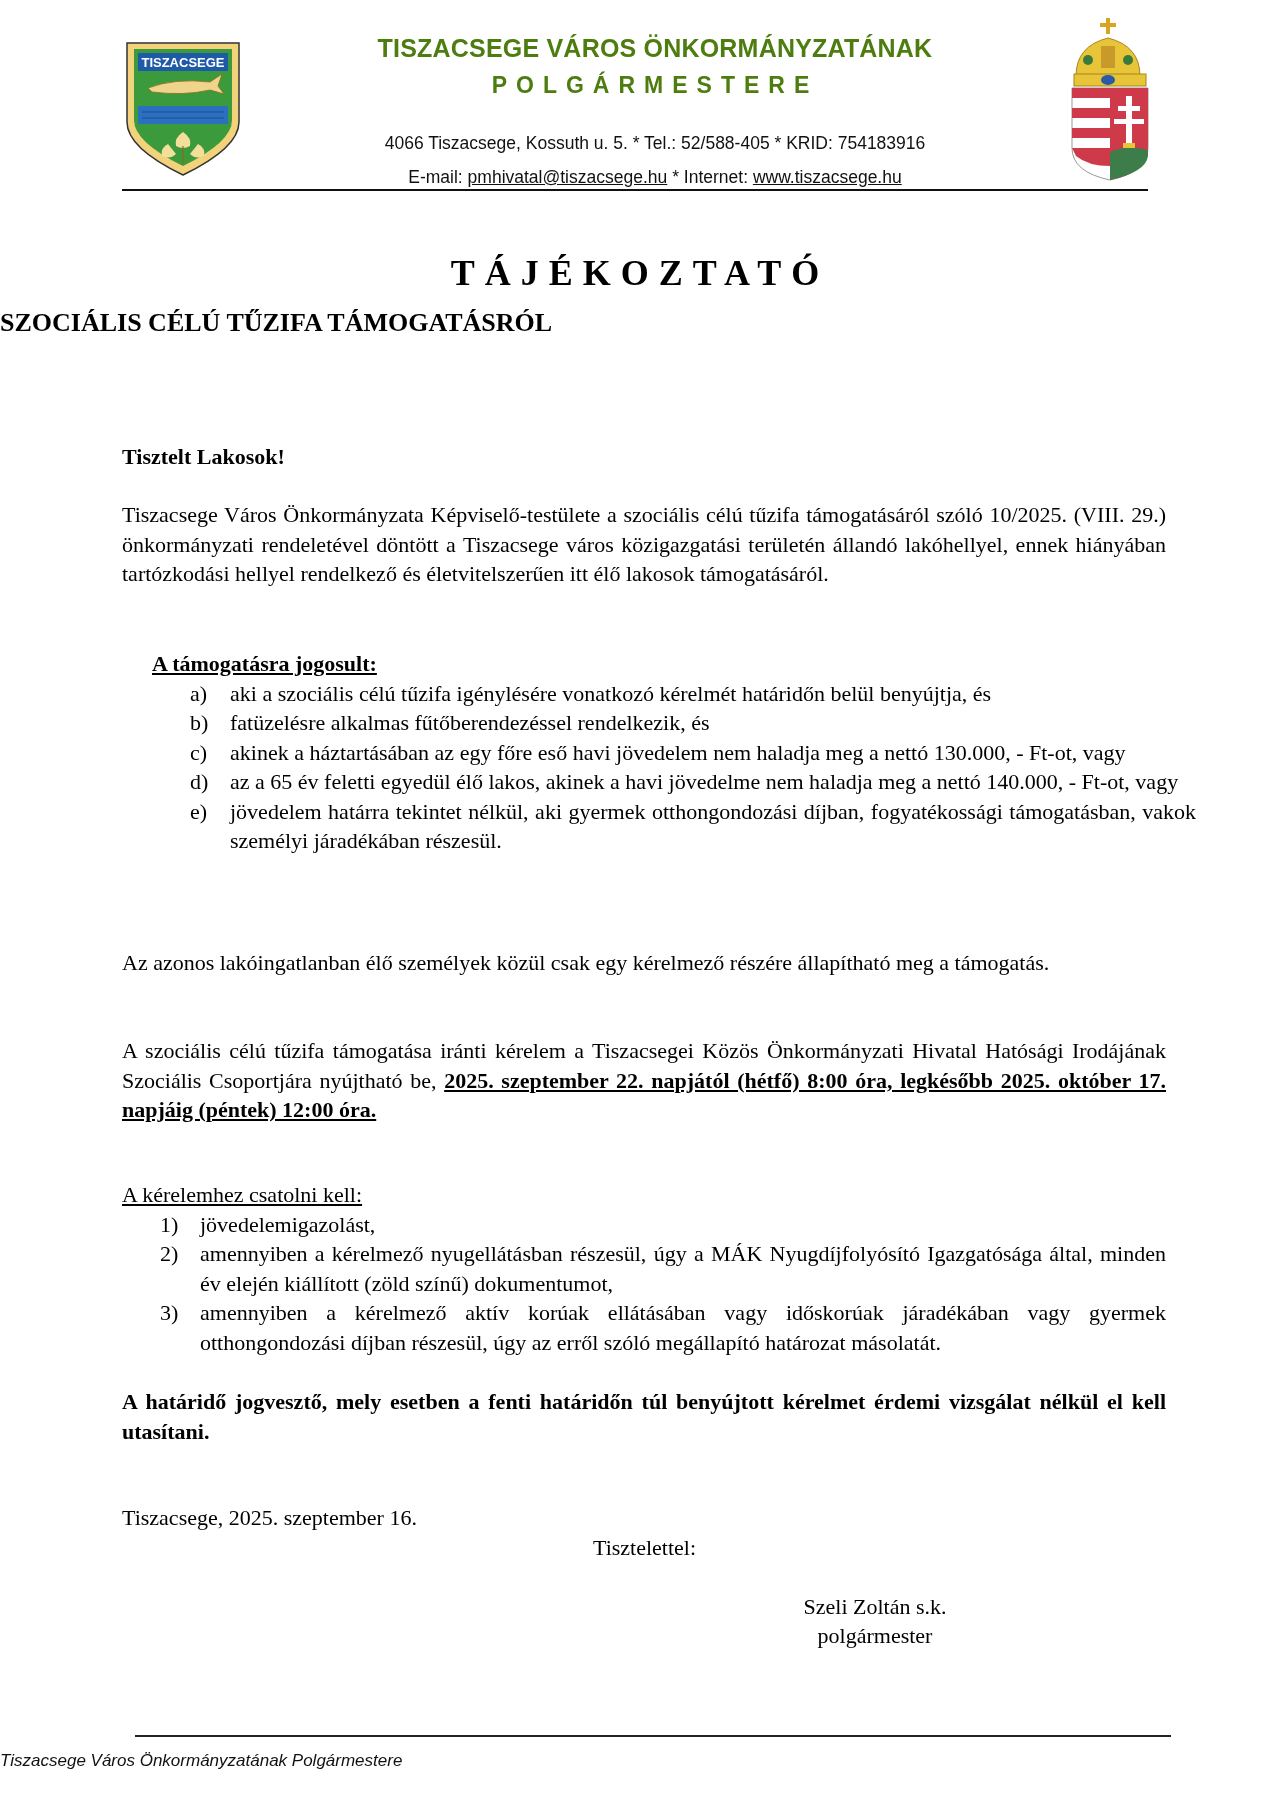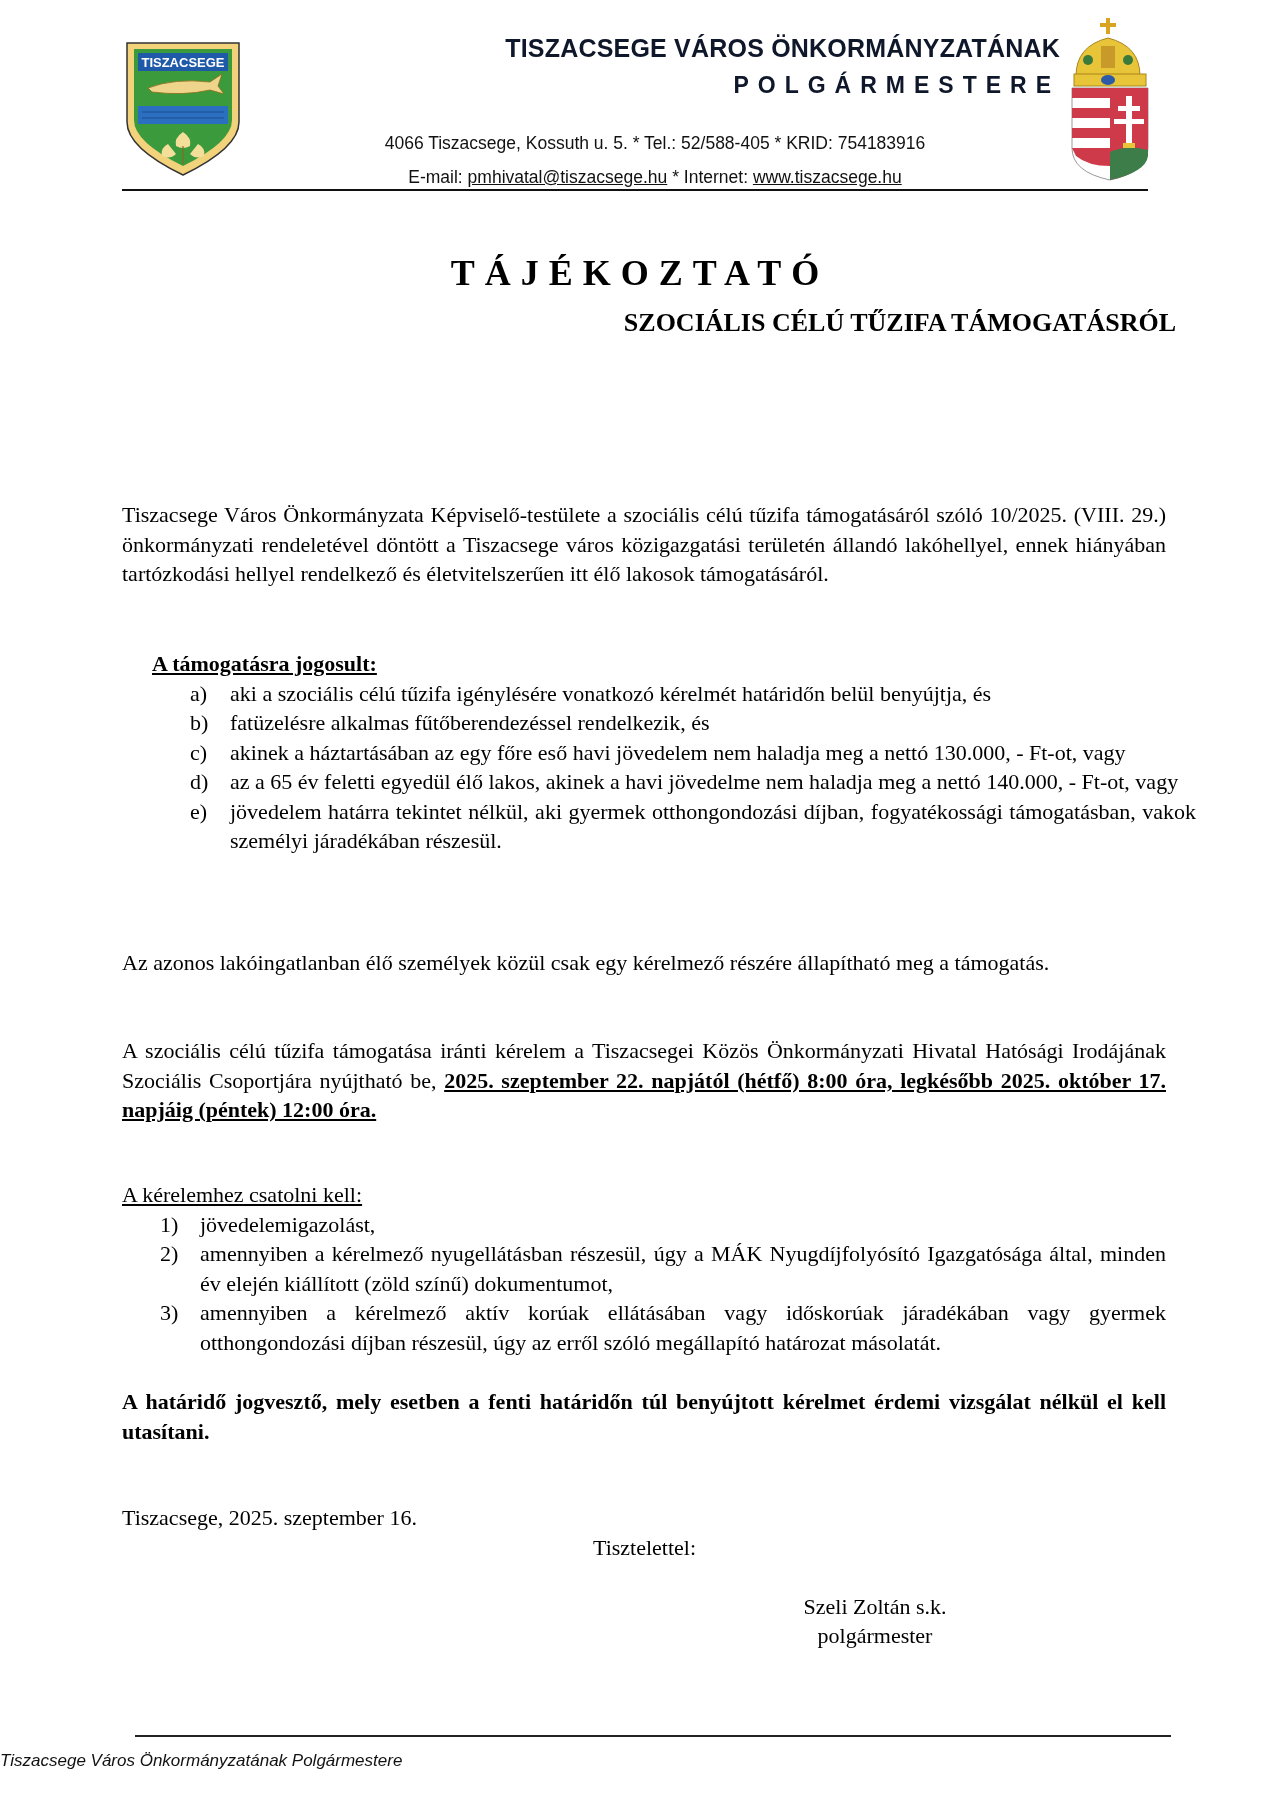--- a/index.html
+++ b/index.html
@@ -2,35 +2,35 @@
 <html><head>
 <meta charset="utf-8">
 <style>
   html, body { margin: 0; padding: 0; background: #ffffff; }
   body { width: 1280px; height: 1810px; position: relative; overflow: hidden; color: #000; }
   .page { position: absolute; left: 0; top: 0; width: 1280px; height: 1810px; }
 
   
   .logo-left { position: absolute; left: 124px; top: 40px; width: 118px; height: 138px; }
   .logo-right { position: absolute; left: 1068px; top: 16px; width: 84px; height: 166px; }
-  .hdr-title { position: absolute; left: 250px; width: 810px; text-align: right;
-    font-family: "Liberation Sans", sans-serif; font-weight: bold; color: #0f172a; }
+  .hdr-title { position: absolute; left: 250px; width: 810px; text-align: center;
+    font-family: "Liberation Sans", sans-serif; font-weight: bold; color: #4d7c0f; }
   .hdr-title.l1 { top: 34px; font-size: 25px; letter-spacing: 0.2px; }
   .hdr-title.l2 { top: 72px; font-size: 23px; letter-spacing: 9px; }
   .hdr-info { position: absolute; left: 250px; width: 810px; text-align: center;
     font-family: "Liberation Sans", sans-serif; font-size: 17.5px; color: #111; }
   .hdr-info.l1 { top: 133px; }
   .hdr-info.l2 { top: 159px; margin-top: 8px; }
   .hdr-info a { color: #111; text-decoration: underline; }
   .hdr-rule { position: absolute; left: 122px; top: 189px; width: 1026px; height: 2px; background: #111; }
 
   
   .doc-title { position: absolute; left: 0; width: 1280px; top: 252px; text-align: center;
     font-family: "Liberation Serif", serif; font-weight: bold; font-size: 36px; letter-spacing: 10px; }
-  .doc-subtitle { position: absolute; left: 0; width: 1176px; top: 308px; text-align: right;
+  .doc-subtitle { position: absolute; left: 0; width: 1176px; top: 308px; text-align: left;
     font-family: "Liberation Serif", serif; font-weight: bold; font-size: 26px; }
 
   
   .body { position: absolute; left: 122px; width: 1044px; font-family: "Liberation Serif", serif;
     font-size: 22px; line-height: 29.5px; }
   .body p { margin: 0; text-align: justify; }
   .greeting { top: 442px; font-weight: bold; }
   .intro { top: 500px; }
   .sec-eligible { top: 649px; margin-left: 30px; }
   .sec-head { font-weight: bold; text-decoration: underline; }
@@ -105,20 +105,21 @@
       <path d="M42 136 Q60 128 80 134 V140 Q78 156 42 164 Z" fill="#3c7d4a"></path>
       <rect x="55" y="127" width="12" height="5" fill="#e8c438"></rect>
     </svg>
   </div>
 
   <div class="hdr-rule"></div>
 
   <div class="doc-title">TÁJÉKOZTATÓ</div>
   <div class="doc-subtitle">SZOCIÁLIS CÉLÚ TŰZIFA TÁMOGATÁSRÓL</div>
 
+  <div class="body greeting">Tisztelt Lakosok!</div>
 
   <div class="body intro">
     <p>Tiszacsege Város Önkormányzata Képviselő-testülete a szociális célú tűzifa támogatásáról szóló 10/2025. (VIII. 29.) önkormányzati rendeletével döntött a Tiszacsege város közigazgatási területén állandó lakóhellyel, ennek hiányában tartózkodási hellyel rendelkező és életvitelszerűen itt élő lakosok támogatásáról.</p>
   </div>
 
   <div class="body sec-eligible">
     <div><span class="sec-head">A támogatásra jogosult:</span></div>
     <ol class="list">
       <li><span class="mk">a)</span><span>aki a szociális célú tűzifa igénylésére vonatkozó kérelmét határidőn belül benyújtja, és</span></li>
       <li><span class="mk">b)</span><span>fatüzelésre alkalmas fűtőberendezéssel rendelkezik, és</span></li>

